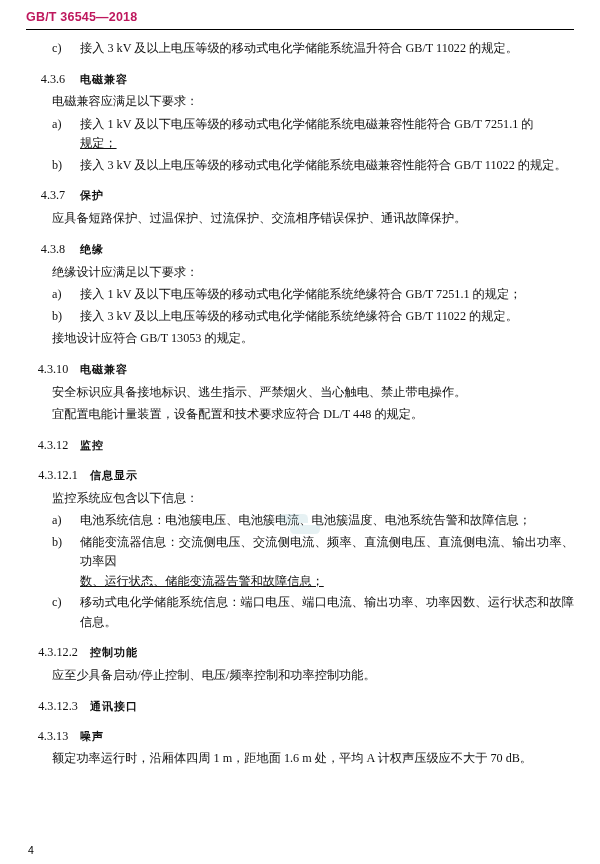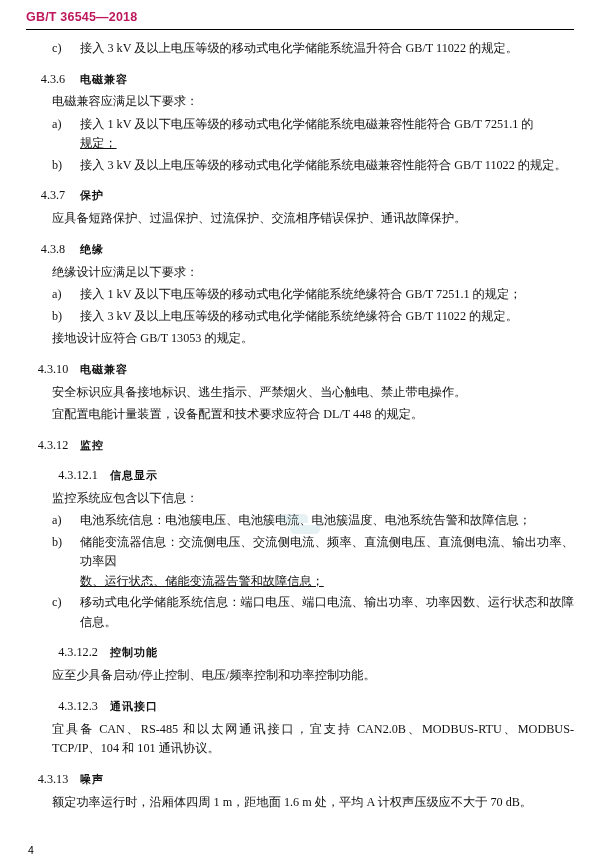--- a/index.html
+++ b/index.html
@@ -51,21 +51,20 @@
     min-width: 54px;
     font-size: 12.2px;
   }
   .clause .title {
     font-weight: bold;
     font-size: 11px;
     letter-spacing: 1px;
   }
   .clause.sub .num {
     min-width: 64px;
-    margin-left: 20px;
   }
   
   .para {
     margin: 3px 0 3px 0;
     padding-left: 26px;
     text-align: justify;
     line-height: 1.6;
     font-family: Liberation Serif, serif;
   }
   
@@ -194,21 +193,20 @@
       </div>
       <div class="clause sub">
         <span class="num">4.3.12.2</span>
         <span class="title">控制功能</span>
       </div>
       <div class="para"><span>应至少具备启动/停止控制、电压/频率控制和功率控制功能。</span></div>
       <div class="clause sub">
         <span class="num">4.3.12.3</span>
         <span class="title">通讯接口</span>
       </div>
-      <div class="para"><span>宜具备 CAN、RS-485 和以太网通讯接口，宜支持 CAN2.0B、MODBUS-RTU、MODBUS-TCP/IP、</span><span class="cont">104 和 101 通讯协议。</span></div>
       <div class="clause">
         <span class="num">4.3.13</span>
         <span class="title">噪声</span>
       </div>
       <div class="para"><span>额定功率运行时，沿厢体四周 1 m，距地面 1.6 m 处，平均 A 计权声压级应不大于 70 dB。</span></div>
     </div>
 
   <div class="watermark">
     <span class="wm1"></span>
     <span class="wm2"></span>

